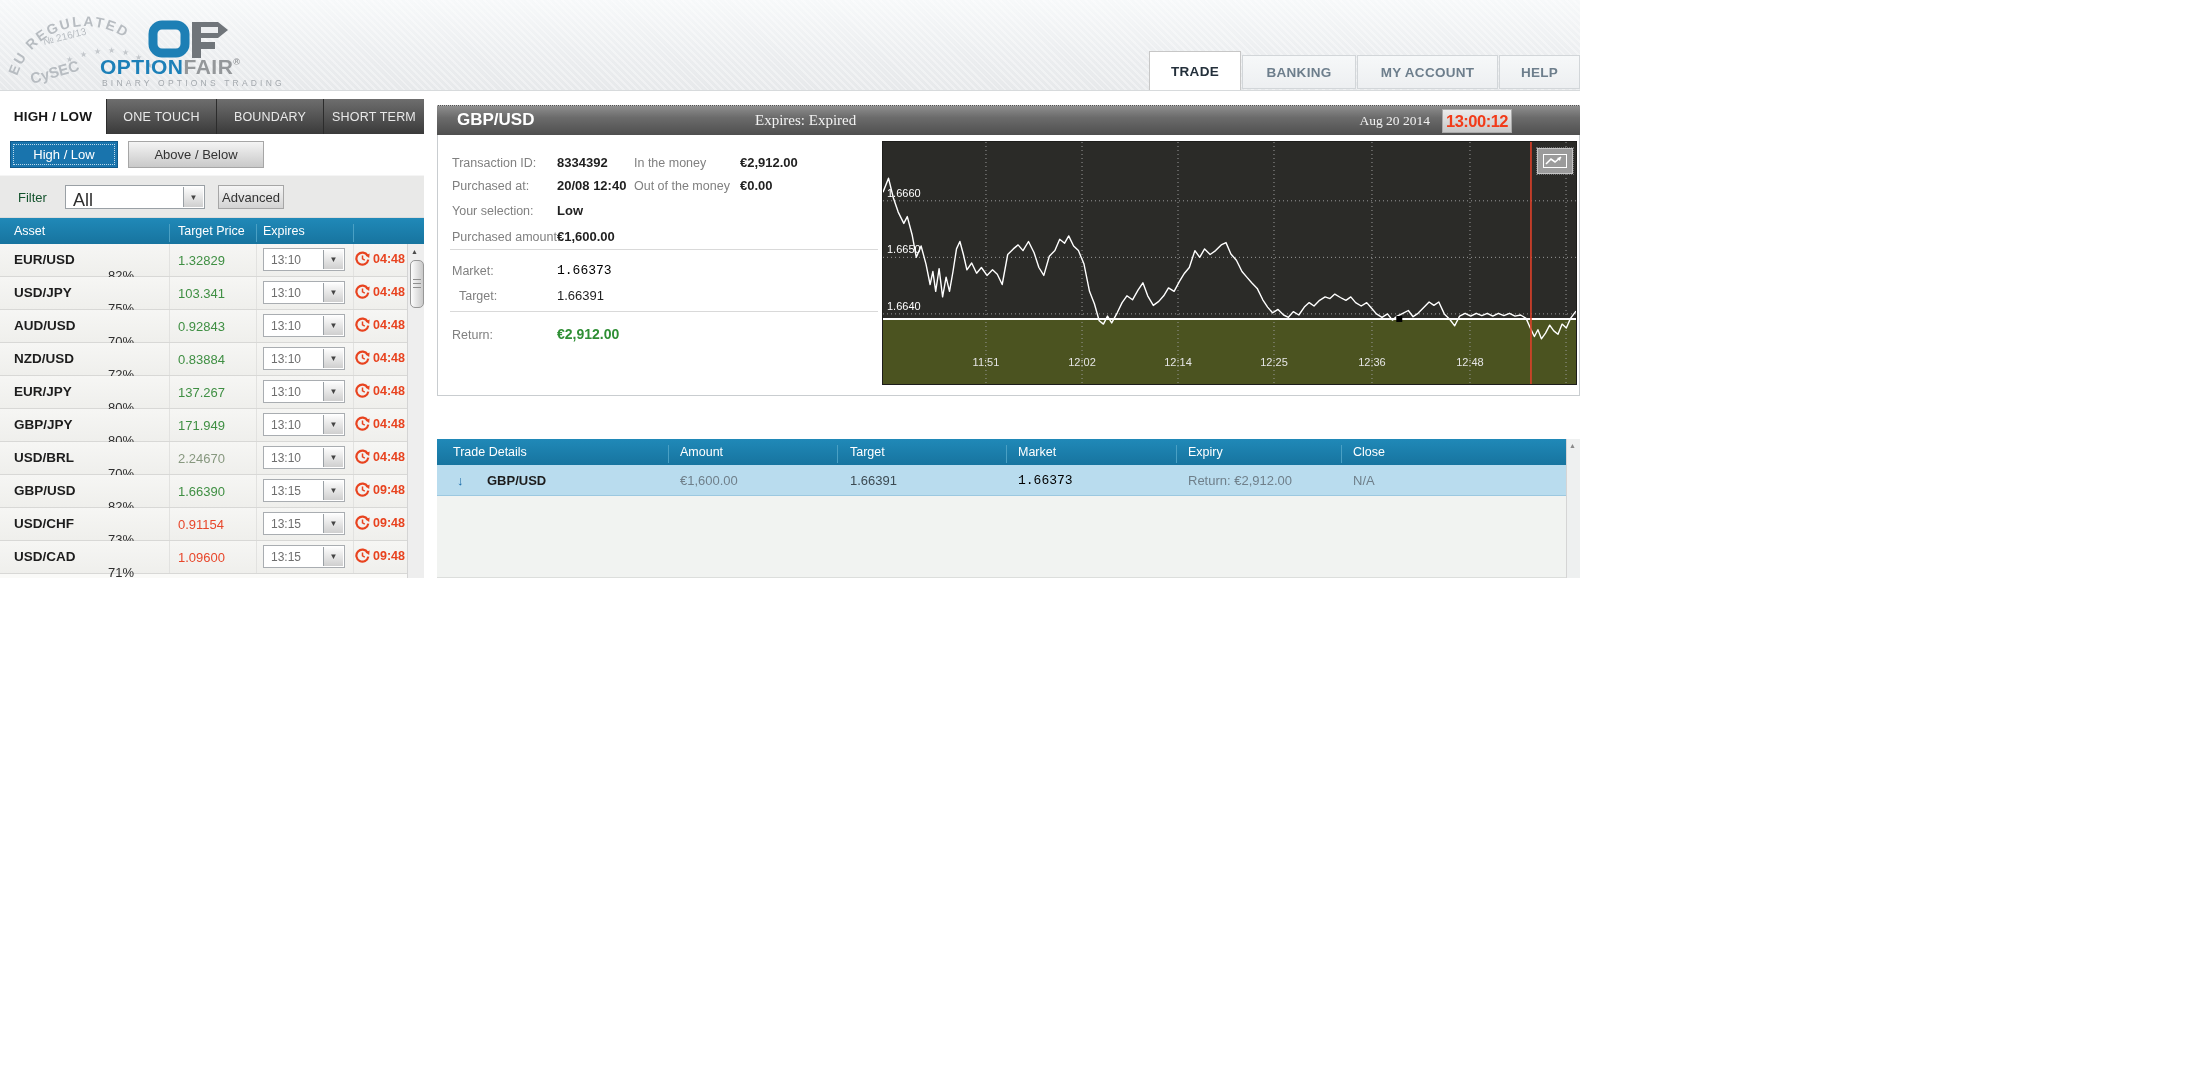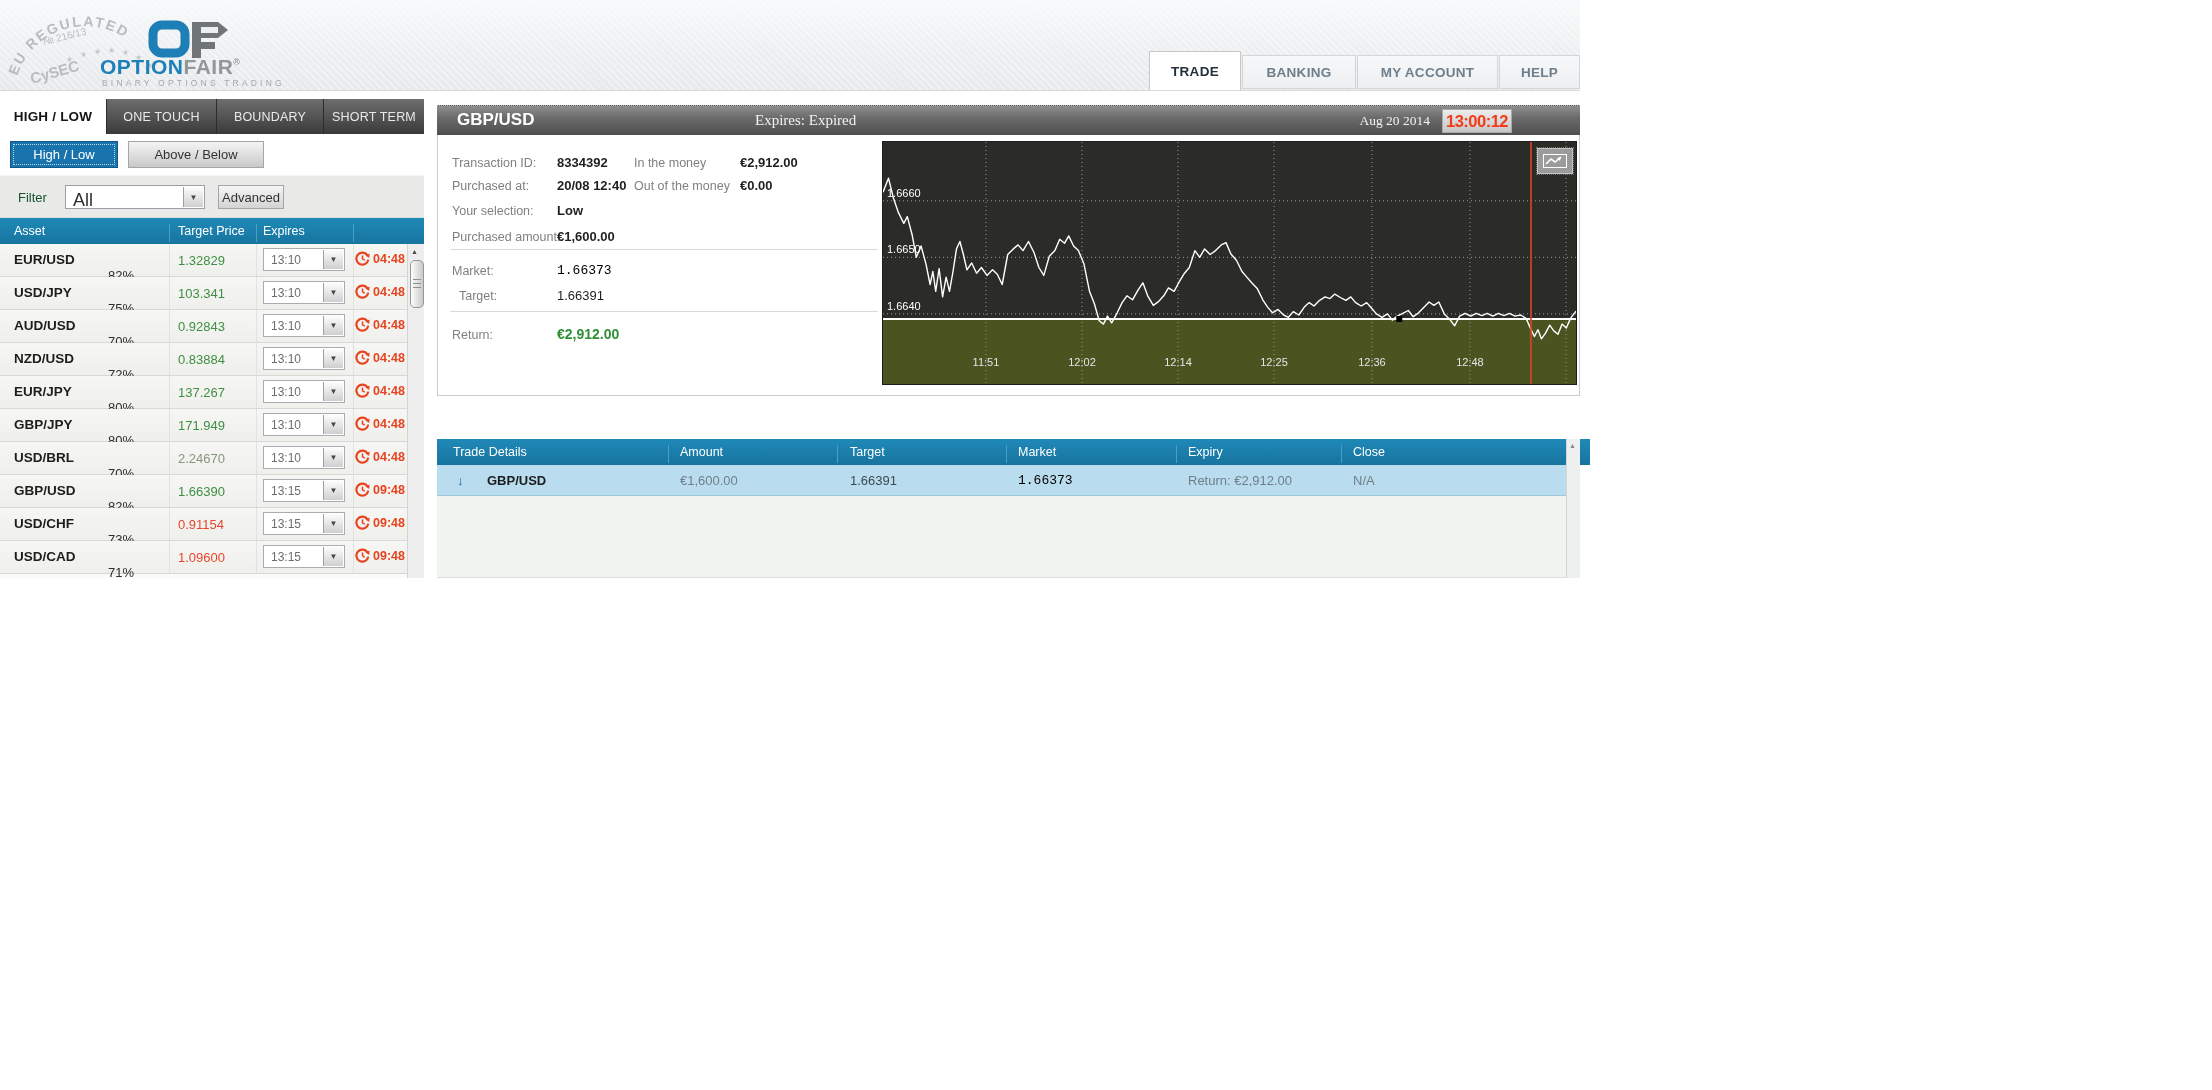--- a/index.html
+++ b/index.html
@@ -111,21 +111,21 @@
   .bt-bar{left:437px;top:400px;width:1143px;height:37px;background:linear-gradient(#939393,#474747);border-top:1px solid #b5b5b5;box-sizing:border-box;}
   .bt-tab-active{position:absolute;left:0;top:0;width:143px;height:37px;background:#ffffff;display:flex;align-items:center;justify-content:center;
     font-size:13px;color:#333333;letter-spacing:.2px;cursor:pointer;}
   .bt-label{position:absolute;top:11px;font-size:13px;color:#f1f1f1;letter-spacing:.2px;cursor:pointer;}
   .bt-l1{left:158px;} .bt-l2{left:291px;} .bt-l3{left:357px;}
   .bt-sep{position:absolute;top:6px;bottom:6px;width:1px;background:#6e6e6e;}
   .bt-notif{position:absolute;right:22px;top:11px;font-size:13px;color:#f1f1f1;cursor:pointer;}
   .bt-notif .tri{font-size:9px;margin-left:5px;}
 
   
-  .tt-header{left:437px;top:439px;width:1129px;height:26px;background:linear-gradient(#2089b8,#17749f);padding-left:24px;}
+  .tt-header{left:437px;top:439px;width:1129px;height:26px;background:linear-gradient(#2089b8,#17749f);}
   .tt-header span{position:absolute;top:6px;font-size:12.5px;color:#ffffff;}
   .tt-sep{position:absolute;top:2px;bottom:2px;width:1px;background:#4aa0c4;}
   .tt-row{left:437px;top:465px;width:1129px;height:31px;background:#b9dcee;border-bottom:1px solid #9cc8e0;box-sizing:border-box;}
   .tt-row span{position:absolute;top:8px;font-size:13px;}
   .tt-arrow{left:20px;top:4px;font-size:17px;font-weight:bold;color:#1769a8;}
   .tt-asset{left:50px;font-weight:bold;color:#1c1c1c;}
   .tt-gray{color:#6f7f8a;}
   .tt-dark{color:#3c4a52;}
   .tt-bottom{left:437px;top:496px;width:1129px;height:82px;background:#f1f3f1;border-bottom:1px solid #dcdedc;box-sizing:border-box;}
   .tt-scroll{left:1566px;top:439px;width:14px;height:139px;background:#eef0f0;border-left:1px solid #d5d5d5;box-sizing:border-box;}

